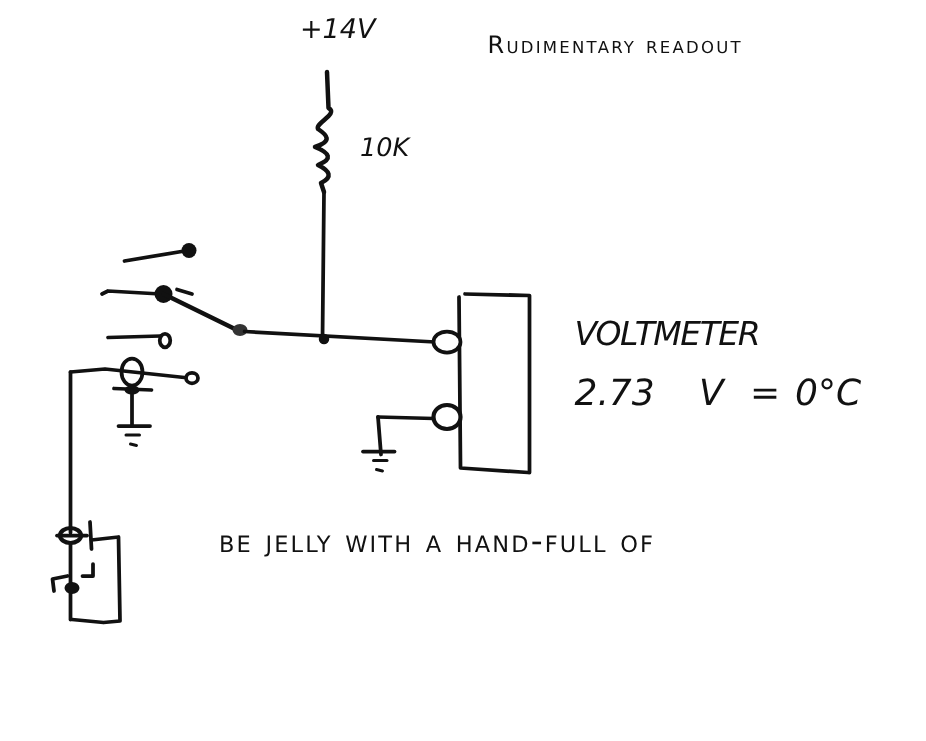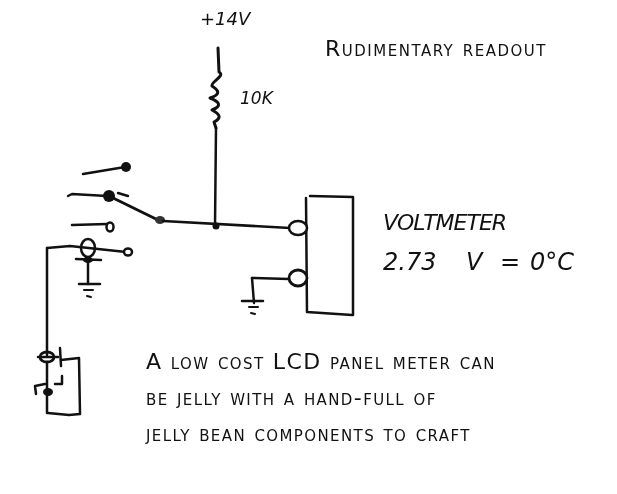--- a/index.html
+++ b/index.html
@@ -1,22 +1,22 @@
 <!DOCTYPE html>
 <html><head>
   <meta charset="utf-8">
   <style>
     html, body { margin: 0; padding: 0; background: #ffffff; }
     body { width: 617px; height: 494px; position: relative; overflow: hidden; font-family: "DejaVu Sans", sans-serif; color: #111; }
     #sketch { position: absolute; left: 0; top: 0; width: 617px; height: 494px; }
     #sketch path, #sketch line, #sketch polyline { fill: none; stroke: #111; stroke-linecap: round; stroke-linejoin: round; }
     .hand { font-family: "DejaVu Sans", sans-serif; fill: #111; }
     .title {
-      position: absolute; left: 325px; top: 36px;
-      font-size: 22px; letter-spacing: 1.5px; font-variant: small-caps; font-weight: 400;
+      position: absolute; left: 325px; top: 20px;
+      font-size: 16px; letter-spacing: 1.5px; font-variant: small-caps; font-weight: 400;
       white-space: nowrap;
     }
     .caption {
       position: absolute; left: 146px; top: 344px; width: 470px;
       font-size: 22px; line-height: 36px; letter-spacing: 1.4px; font-variant: small-caps;
     }
     .caption div { white-space: nowrap; }
   </style>
 </head>
 <body>
@@ -93,16 +93,14 @@
     <text class="hand" x="383" y="270" font-size="24" font-style="italic">2.73</text>
     <text class="hand" x="466" y="270" font-size="24" font-style="italic">V</text>
     <text class="hand" x="500" y="270" font-size="24">=</text>
     <text class="hand" x="530" y="270" font-size="24" font-style="italic">0°C</text>
   </g>
 </svg>
 
 <div class="title">Rudimentary readout</div>
 
 <div class="caption">
-  <div>A low cost LCD panel meter can</div>
   <div>be jelly with a hand-full of</div>
-  <div>jelly bean components to craft</div>
 </div>
 
 </body></html>

